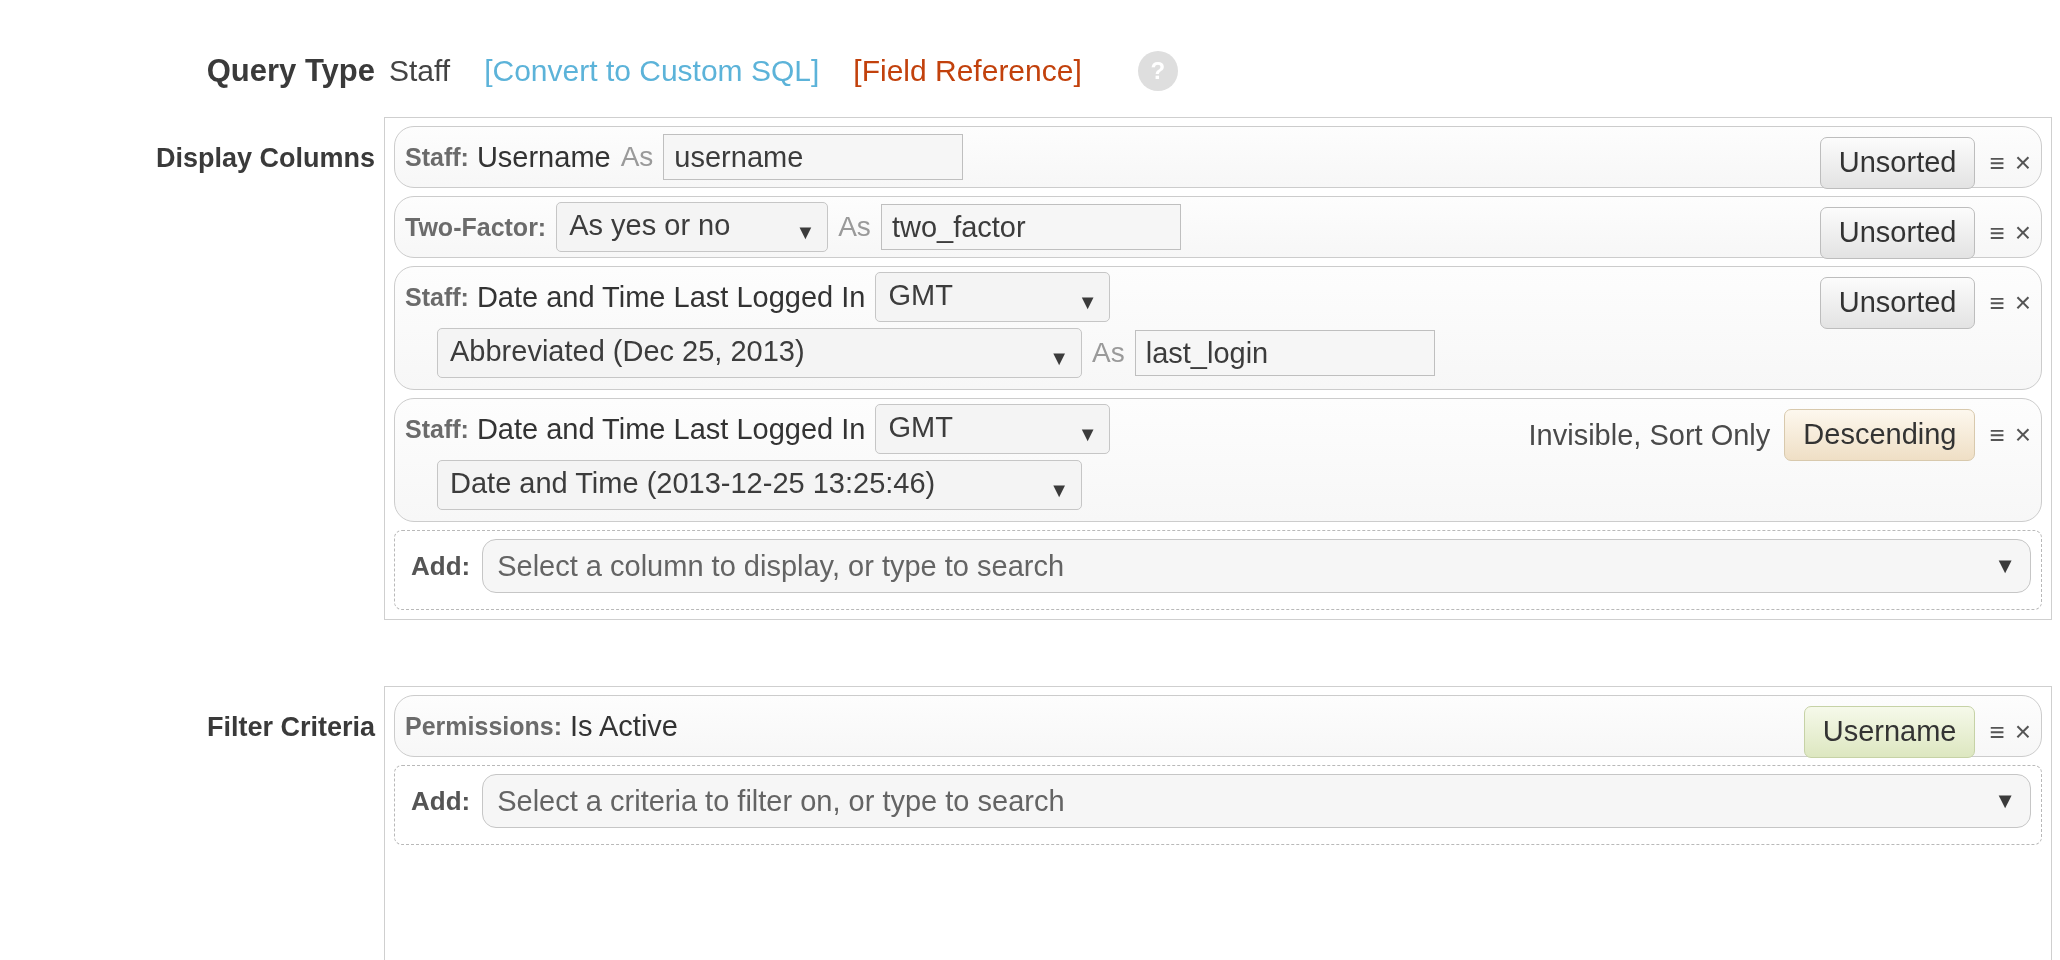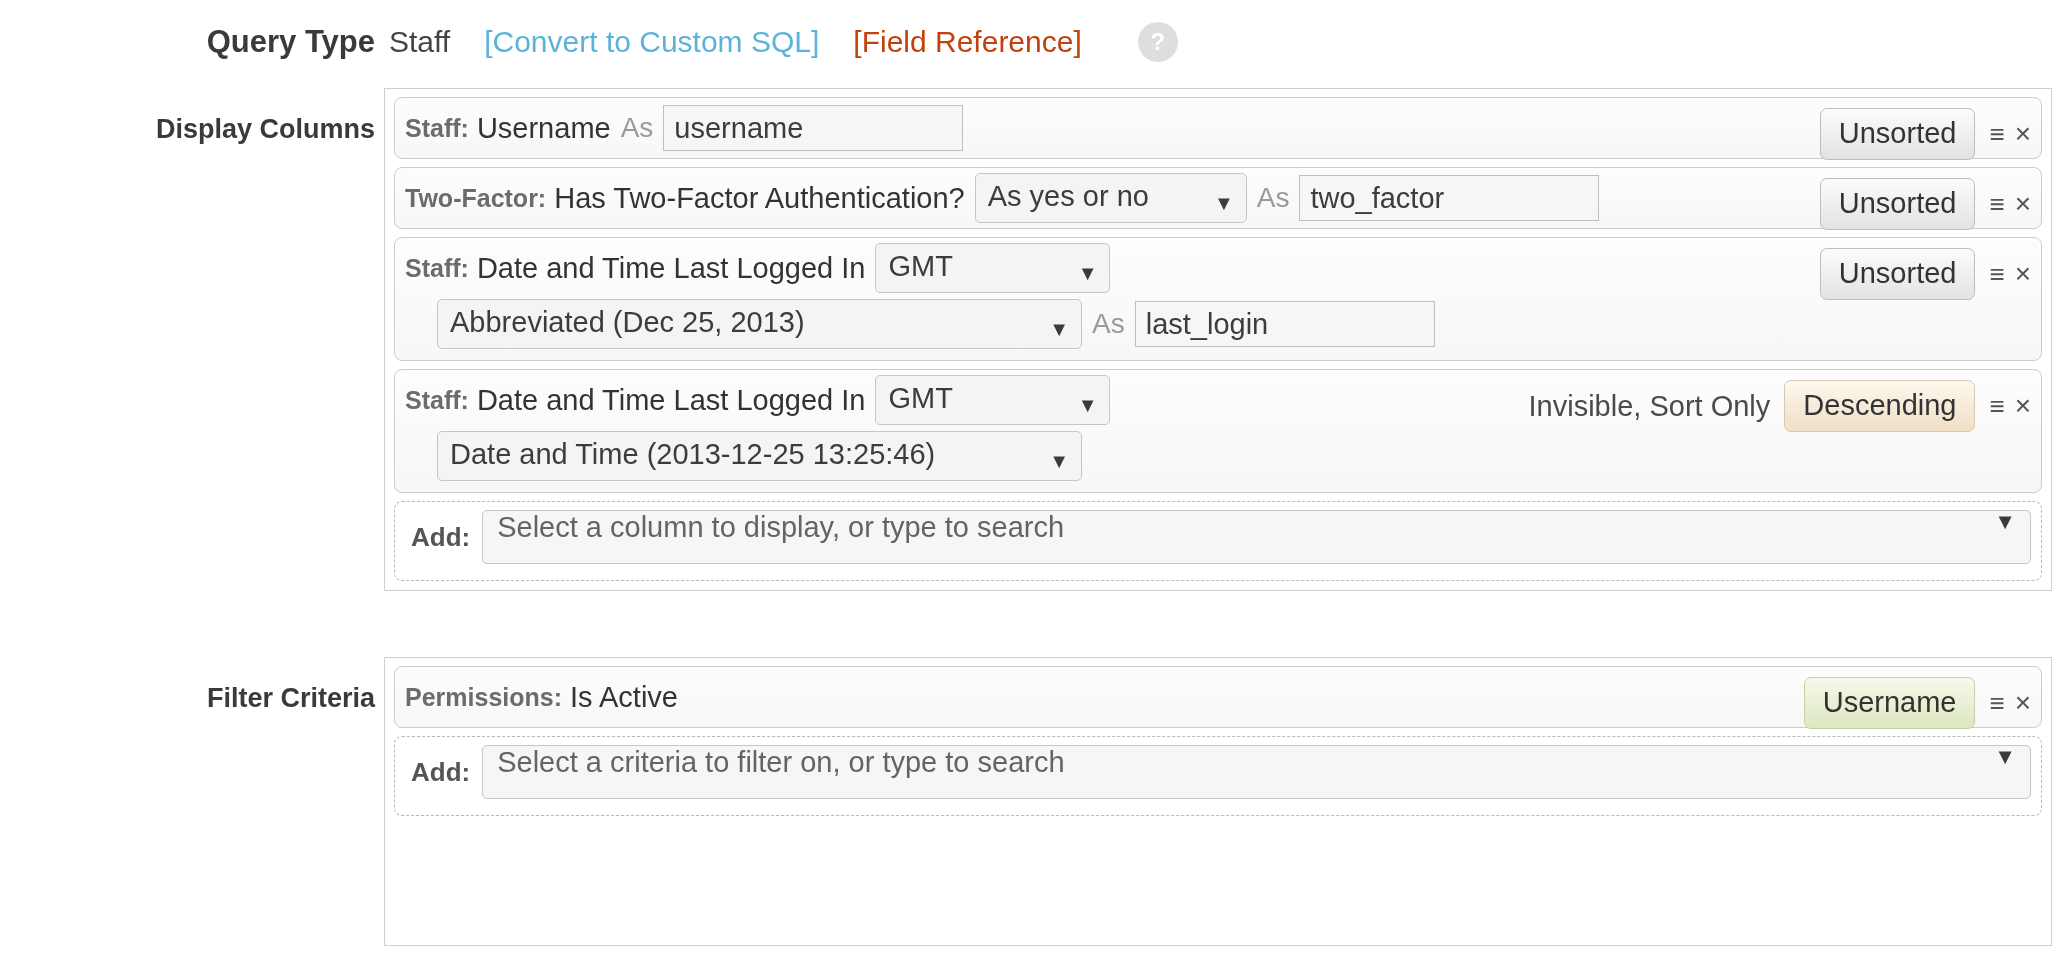--- a/index.html
+++ b/index.html
@@ -7,21 +7,21 @@
     background: #ffffff;
     width: 2060px; height: 960px;
     overflow: hidden;
   }
   body {
     font-family: "Liberation Sans", sans-serif;
     color: #333333;
     -webkit-font-smoothing: antialiased;
   }
 
-  .page { position: relative; width: 2060px; height: 764px; }
+  .page { position: relative; width: 2060px; height: 764px; margin-top: 29px; }
 
   
   .header-row {
     position: absolute;
     left: 0; top: 22px;
     width: 2060px;
     display: flex;
     align-items: center;
   }
   .hdr-label {
@@ -80,21 +80,21 @@
     box-sizing: border-box;
     padding: 8px 9px 9px 9px;
   }
 
   #display-panel { width: 1668px; }
   #filter-panel  { width: 1668px; }
 
   
   .row-card {
     border: 1px solid #cccccc;
-    border-radius: 8px;
+    border-radius: 20px;
     background: linear-gradient(to bottom, #fdfdfd 0%, #f7f7f7 100%);
     margin-bottom: 8px;
     padding: 0 10px;
     box-sizing: border-box;
     position: relative;
     display: flex;
     flex-direction: column;
     justify-content: center;
   }
   .row-card:last-child { margin-bottom: 0; }
@@ -221,25 +221,25 @@
     font-size: 26px;
     font-weight: bold;
     color: #555555;
     margin-right: 12px;
     margin-left: 6px;
     white-space: nowrap;
   }
   .add-select {
     flex: 1;
     border: 1px solid #c6c6c6;
-    border-radius: 5px;
+    border-radius: 14px;
     background: #f6f6f6;
     height: 54px;
     display: flex;
-    align-items: flex-start;
+    align-items: center;
     padding: 0 14px;
     box-sizing: border-box;
     cursor: pointer;
   }
   .add-select .ph {
     font-size: 29px;
     color: #646464;
     white-space: nowrap;
   }
   .add-select .caret {
@@ -277,21 +277,20 @@
         <div class="row-right">
           <button class="state-btn">Unsorted</button>
           <span class="icon-btn">≡</span>
           <span class="icon-btn close">×</span>
         </div>
       </div>
 
       <div class="row-card">
         <div class="row-line">
           <span class="lbl-table">Two-Factor:</span>
-          <span class="lbl-field">Has Two-Factor Authentication?</span>
           <div class="sel" style="width:272px; margin-left:10px;">
             <span>As yes or no</span>
             <span class="caret">▼</span>
           </div>
           <span class="lbl-as">As</span>
           <input class="txt-input" style="width: 300px;" type="text" value="two_factor">
         </div>
         <div class="row-right">
           <button class="state-btn">Unsorted</button>
           <span class="icon-btn">≡</span>

